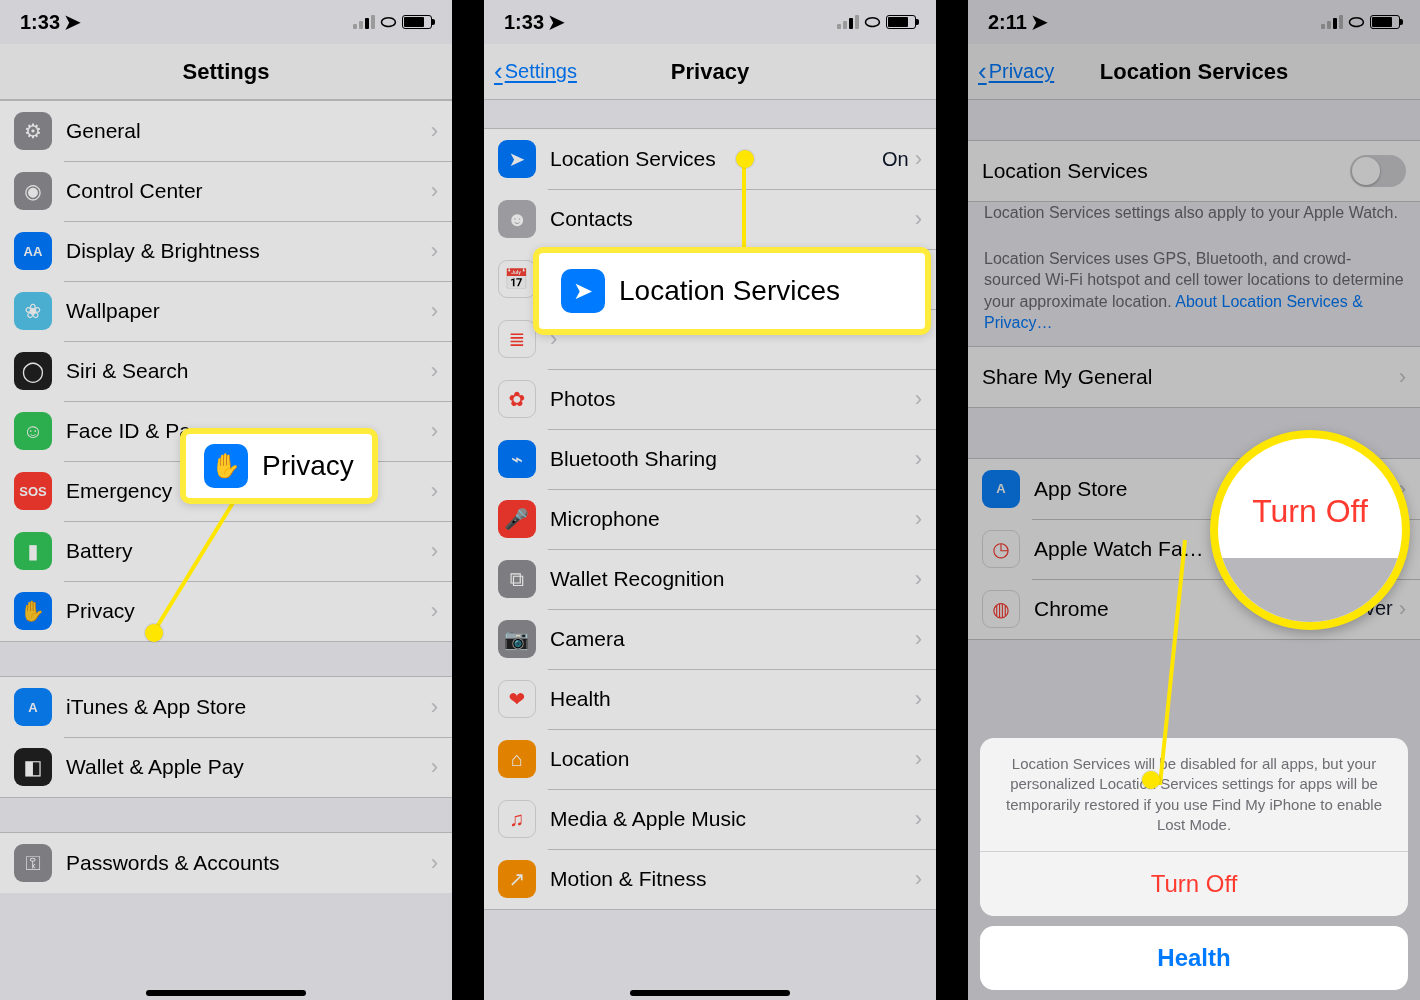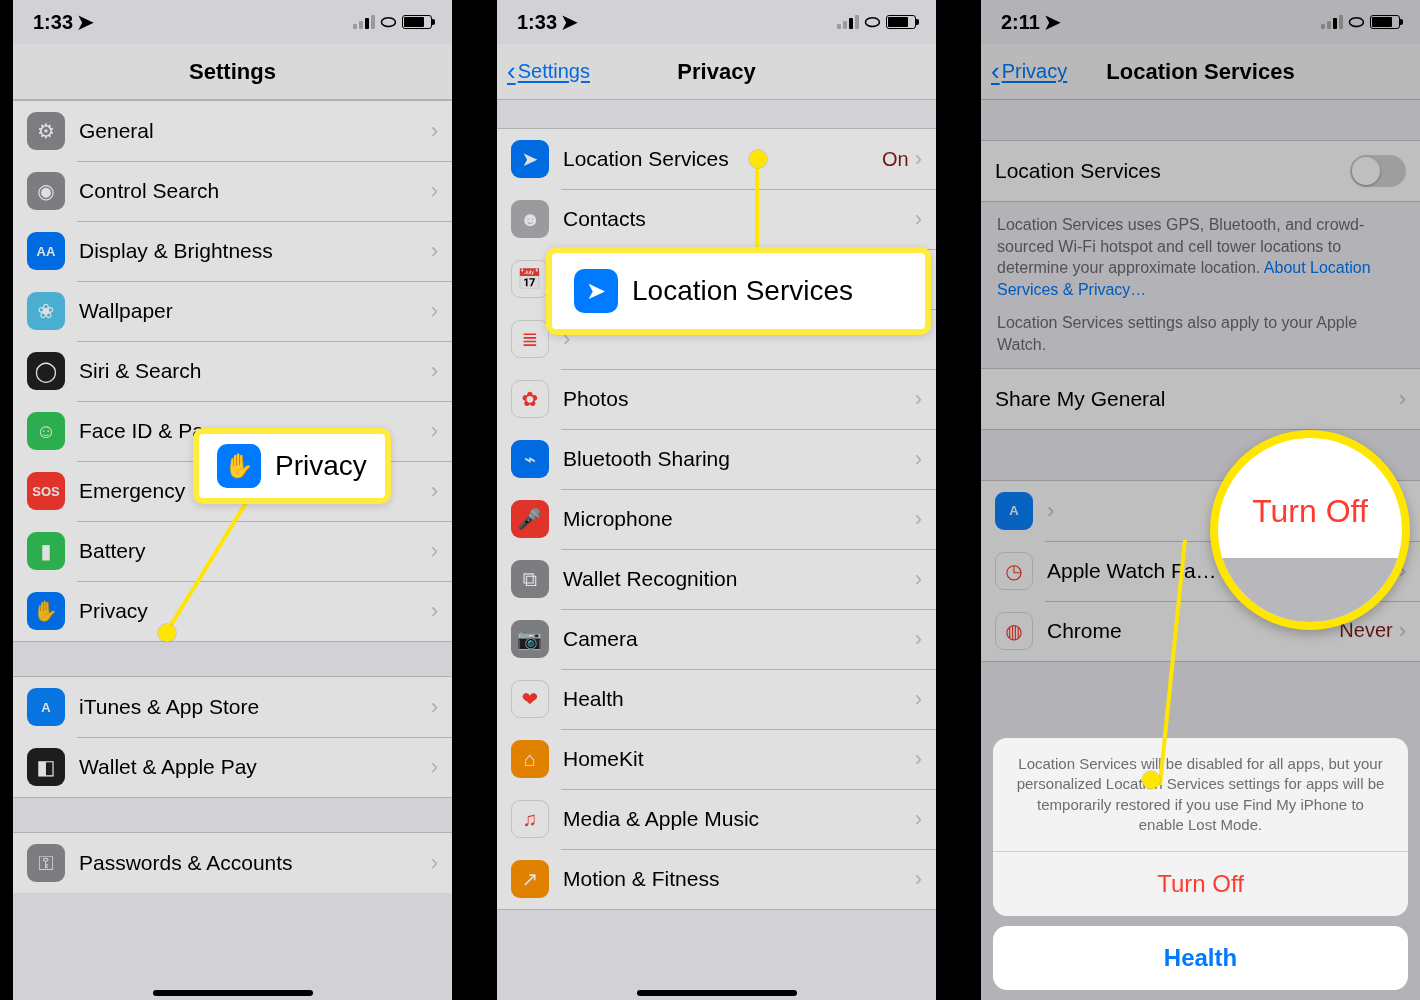--- a/index.html
+++ b/index.html
@@ -1,18 +1,18 @@
 <!DOCTYPE html>
 <html><head>
 <meta charset="utf-8">
 <style>
   * { box-sizing: border-box; margin: 0; padding: 0; font-family: -apple-system, "Helvetica Neue", Arial, sans-serif; }
   html, body { width: 1420px; height: 1000px; background: #000; }
   .stage { display: flex; width: 1420px; height: 1000px; gap: 32px; background:#000; }
-  .phone { flex: 1; background: #efeff4; position: relative; overflow: hidden; margin-left: 13px; }
+  .phone { flex: 1; background: #efeff4; position: relative; overflow: hidden; }
   .dim::after { content:""; position:absolute; inset:0; background:rgba(0,0,0,0.12); pointer-events:none; }
   .dimdark::after { content:""; position:absolute; inset:0; background:rgba(0,0,0,0.25); pointer-events:none; }
 
   
   .status { height: 44px; display:flex; align-items:center; justify-content:space-between; padding: 0 20px; font-size: 20px; font-weight: 600; color:#000; }
   .status .right { display:flex; align-items:center; gap:6px; }
   .signal { display:flex; gap:2px; align-items:flex-end; }
   .signal i { display:block; width:4px; background:#b0b0b0; border-radius:1px; }
   .signal i.on { background:#000; }
   .batt { width:30px; height:14px; border:1.5px solid #000; border-radius:3px; position:relative; }
@@ -24,21 +24,21 @@
   .navbar .title { font-size: 22px; font-weight:600; }
   .navbar .back { position:absolute; left:10px; display:flex; align-items:center; color:#007aff; font-size:20px; text-decoration: underline; text-underline-offset: 3px;}
   .navbar .back .chev { font-size:26px; margin-right:2px; font-weight:400; text-decoration:none; }
 
   .list { background:#fff; border-top:1px solid #c9c9cc; border-bottom:1px solid #c9c9cc; }
   .spacer { height: 34px; }
   .row { display:flex; align-items:center; height:60px; padding:0 14px; position:relative; }
   .row + .row::before { content:""; position:absolute; left:64px; right:0; top:0; height:1px; background:#c9c9cc; }
   .row .icon { width:38px; height:38px; border-radius:9px; display:flex; align-items:center; justify-content:center; margin-right:14px; color:#fff; font-size:20px; flex-shrink:0; }
   .row .label { flex:1; font-size:21px; color:#000; }
-  .row .value { font-size:20px; color:#7f1d1d; margin-right:6px; }
+  .row .value { font-size:20px; color:#0f172a; margin-right:6px; }
   .row .chev { color:#c7c7cc; font-size:22px; }
   .homebar { position:absolute; bottom:4px; left:50%; transform:translateX(-50%); width:160px; height:6px; background:#000; border-radius:4px; }
 
   
   .callout { position:absolute; background:#fff; border:6px solid #ffeb3b; border-radius:10px; padding:10px 18px; display:flex; align-items:center; z-index:20; box-shadow:0 2px 8px rgba(0,0,0,0.15); }
   .callout .icon { width:44px; height:44px; border-radius:10px; display:flex; align-items:center; justify-content:center; color:#fff; font-size:24px; margin-right:14px; }
   .callout .lbl { font-size:28px; font-weight:400; color:#000; }
   svg.line { position:absolute; z-index:15; pointer-events:none; }
   .dot { position:absolute; width:18px; height:18px; background:#ffe600; border-radius:50%; z-index:16; box-shadow:0 0 0 1px rgba(0,0,0,0.1);}
 
@@ -87,21 +87,21 @@
       <span class="title">Settings</span>
     </div>
     <div class="list" id="p1list1">
         <div class="row">
           <span class="icon" style="background: rgb(142, 142, 147);">⚙</span>
           <span class="label">General</span>
           <span class="chev">›</span>
         </div>
         <div class="row">
           <span class="icon" style="background: rgb(142, 142, 147);">◉</span>
-          <span class="label">Control Search</span>
+          <span class="label">Control Center</span>
           <span class="chev">›</span>
         </div>
         <div class="row">
           <span class="icon" style="background: rgb(0, 122, 255); font-size: 13px; font-weight: 700;">AA</span>
           <span class="label">Display &amp; Brightness</span>
           <span class="chev">›</span>
         </div>
         <div class="row">
           <span class="icon" style="background: rgb(84, 199, 236);">❀</span>
           <span class="label">Wallpaper</span>
@@ -238,21 +238,21 @@
           <span class="label">Camera</span>
           <span class="chev">›</span>
         </div>
         <div class="row">
           <span class="icon" style="background: rgb(255, 255, 255); color: rgb(255, 59, 48); border: 1px solid rgb(221, 221, 221);">❤</span>
           <span class="label">Health</span>
           <span class="chev">›</span>
         </div>
         <div class="row">
           <span class="icon" style="background: rgb(255, 149, 0);">⌂</span>
-          <span class="label">HomeKit</span>
+          <span class="label">Location</span>
           <span class="chev">›</span>
         </div>
         <div class="row">
           <span class="icon" style="background: rgb(255, 255, 255); color: rgb(255, 59, 48); border: 1px solid rgb(221, 221, 221);">♫</span>
           <span class="label">Media &amp; Apple Music</span>
           <span class="chev">›</span>
         </div>
         <div class="row">
           <span class="icon" style="background: rgb(255, 149, 0);">↗</span>
           <span class="label">Motion &amp; Fitness</span>
@@ -298,35 +298,36 @@
     </div>
     <div style="height:40px;"></div>
     <div class="list">
       <div class="row">
         <span class="label">Location Services</span>
         <span class="toggle">
             <span class="knob"></span>
           </span>
       </div>
     </div>
+    <div class="desc" style="padding-top:0;">Location Services settings also apply to your Apple Watch.</div>
     <div class="desc">
       <span>Location Services uses GPS, Bluetooth, and crowd-sourced Wi-Fi hotspot and cell tower locations to determine your approximate location.</span>
       <span class="link">About Location Services &amp; Privacy…</span>
     </div>
-    <div class="desc" style="padding-top:0;">Location Services settings also apply to your Apple Watch.</div>
     <div class="list">
       <div class="row">
         <span class="label">Share My General</span>
         <span class="chev">›</span>
       </div>
     </div>
     <div style="height:50px;"></div>
     <div class="list" id="p3apps">
         <div class="row">
           <span class="icon" style="background: rgb(10, 132, 255); font-size: 13px; font-weight: 700;">A</span>
+          <span class="label">App Store</span>
           <span class="chev">›</span>
         </div>
         <div class="row">
           <span class="icon" style="background: rgb(255, 255, 255); color: rgb(255, 59, 48); border: 1px solid rgb(221, 221, 221);">◷</span>
           <span class="label">Apple Watch Fa…</span>
           <span class="chev">›</span>
         </div>
         <div class="row">
           <span class="icon" style="background: rgb(255, 255, 255); color: rgb(255, 59, 48); border: 1px solid rgb(221, 221, 221);">◍</span>
           <span class="label">Chrome</span>

